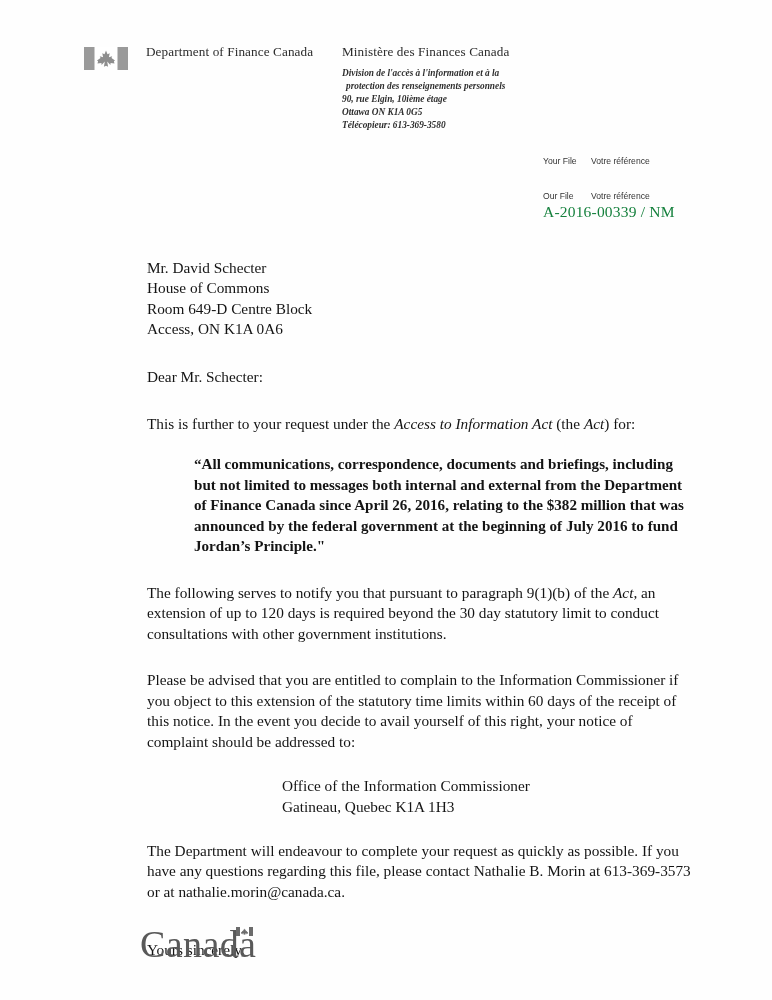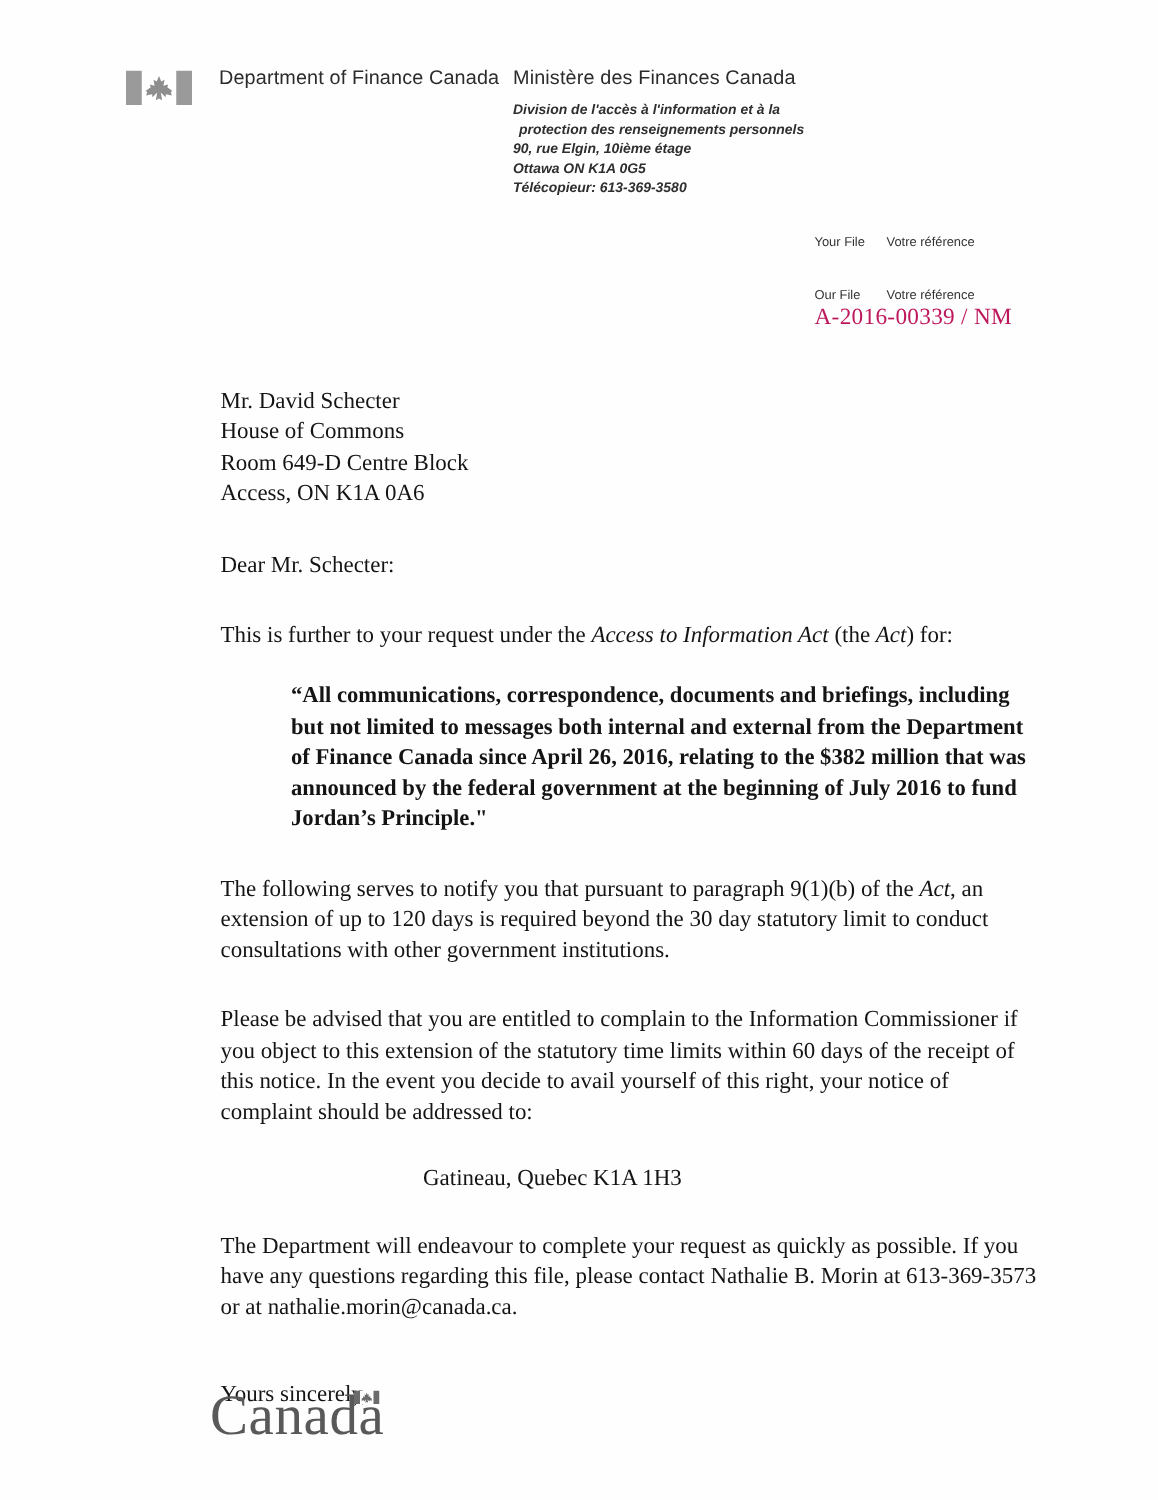--- a/index.html
+++ b/index.html
@@ -35,21 +35,21 @@
     height: 23px;
     display: block;
     flex: 0 0 auto;
     margin-top: 3px;
   }
   .lh-cols {
     display: flex;
     margin-left: 18px;
   }
   .lh-col {
-    font-family: Liberation Sans, sans-serif;
+    font-family: Liberation Serif, serif;
   }
   .lh-col.en { width: 196px; }
   .lh-col.fr { width: 230px; }
   .lh-title {
     font-size: 13.2px;
     color: #2b2b2b;
     line-height: 1.25;
     letter-spacing: 0.1px;
     white-space: nowrap;
   }
@@ -74,21 +74,21 @@
     font-size: 8.6px;
     color: #333;
     display: flex;
     gap: 0;
   }
   .ref-row .ref-en { width: 48px; }
   .ref-group-2 { margin-top: 25px; }
   .ref-value {
     font-family: "Liberation Serif", serif;
     font-size: 15.5px;
-    color: #be185d;
+    color: #15803d;
     margin-top: 2px;
     letter-spacing: 0.2px;
   }
 
   
   .body-text {
     position: absolute;
     left: 147px;
     top: 214px;
     width: 545px;
@@ -209,20 +209,21 @@
 
     <p class="para"><span>This is further to your request under the </span><em>Access to Information Act</em><span> (the </span><em>Act</em><span>) for:</span></p>
 
     <p class="quote">“All communications, correspondence, documents and briefings, including but not limited to messages both internal and external from the Department of Finance Canada since April 26, 2016, relating to the $382 million that was announced by the federal government at the beginning of July 2016 to fund Jordan’s Principle."</p>
 
     <p class="para"><span>The following serves to notify you that pursuant to paragraph 9(1)(b) of the </span><em>Act</em><span>, an extension of up to 120 days is required beyond the 30 day statutory limit to conduct consultations with other government institutions.</span></p>
 
     <p class="para">Please be advised that you are entitled to complain to the Information Commissioner if you object to this extension of the statutory time limits within 60 days of the receipt of this notice.  In the event you decide to avail yourself of this right, your notice of complaint should be addressed to:</p>
 
     <div class="oic-addr">
+      <div>Office of the Information Commissioner</div>
       <div>Gatineau, Quebec   K1A 1H3</div>
     </div>
 
     <p class="para tight">The Department will endeavour to complete your request as quickly as possible.  If you have any questions regarding this file, please contact Nathalie B. Morin at 613-369-3573 or at nathalie.morin@canada.ca.</p>
 
     <p class="closing">Yours sincerely,</p>
 
   </div>
 
   <div class="wordmark">

